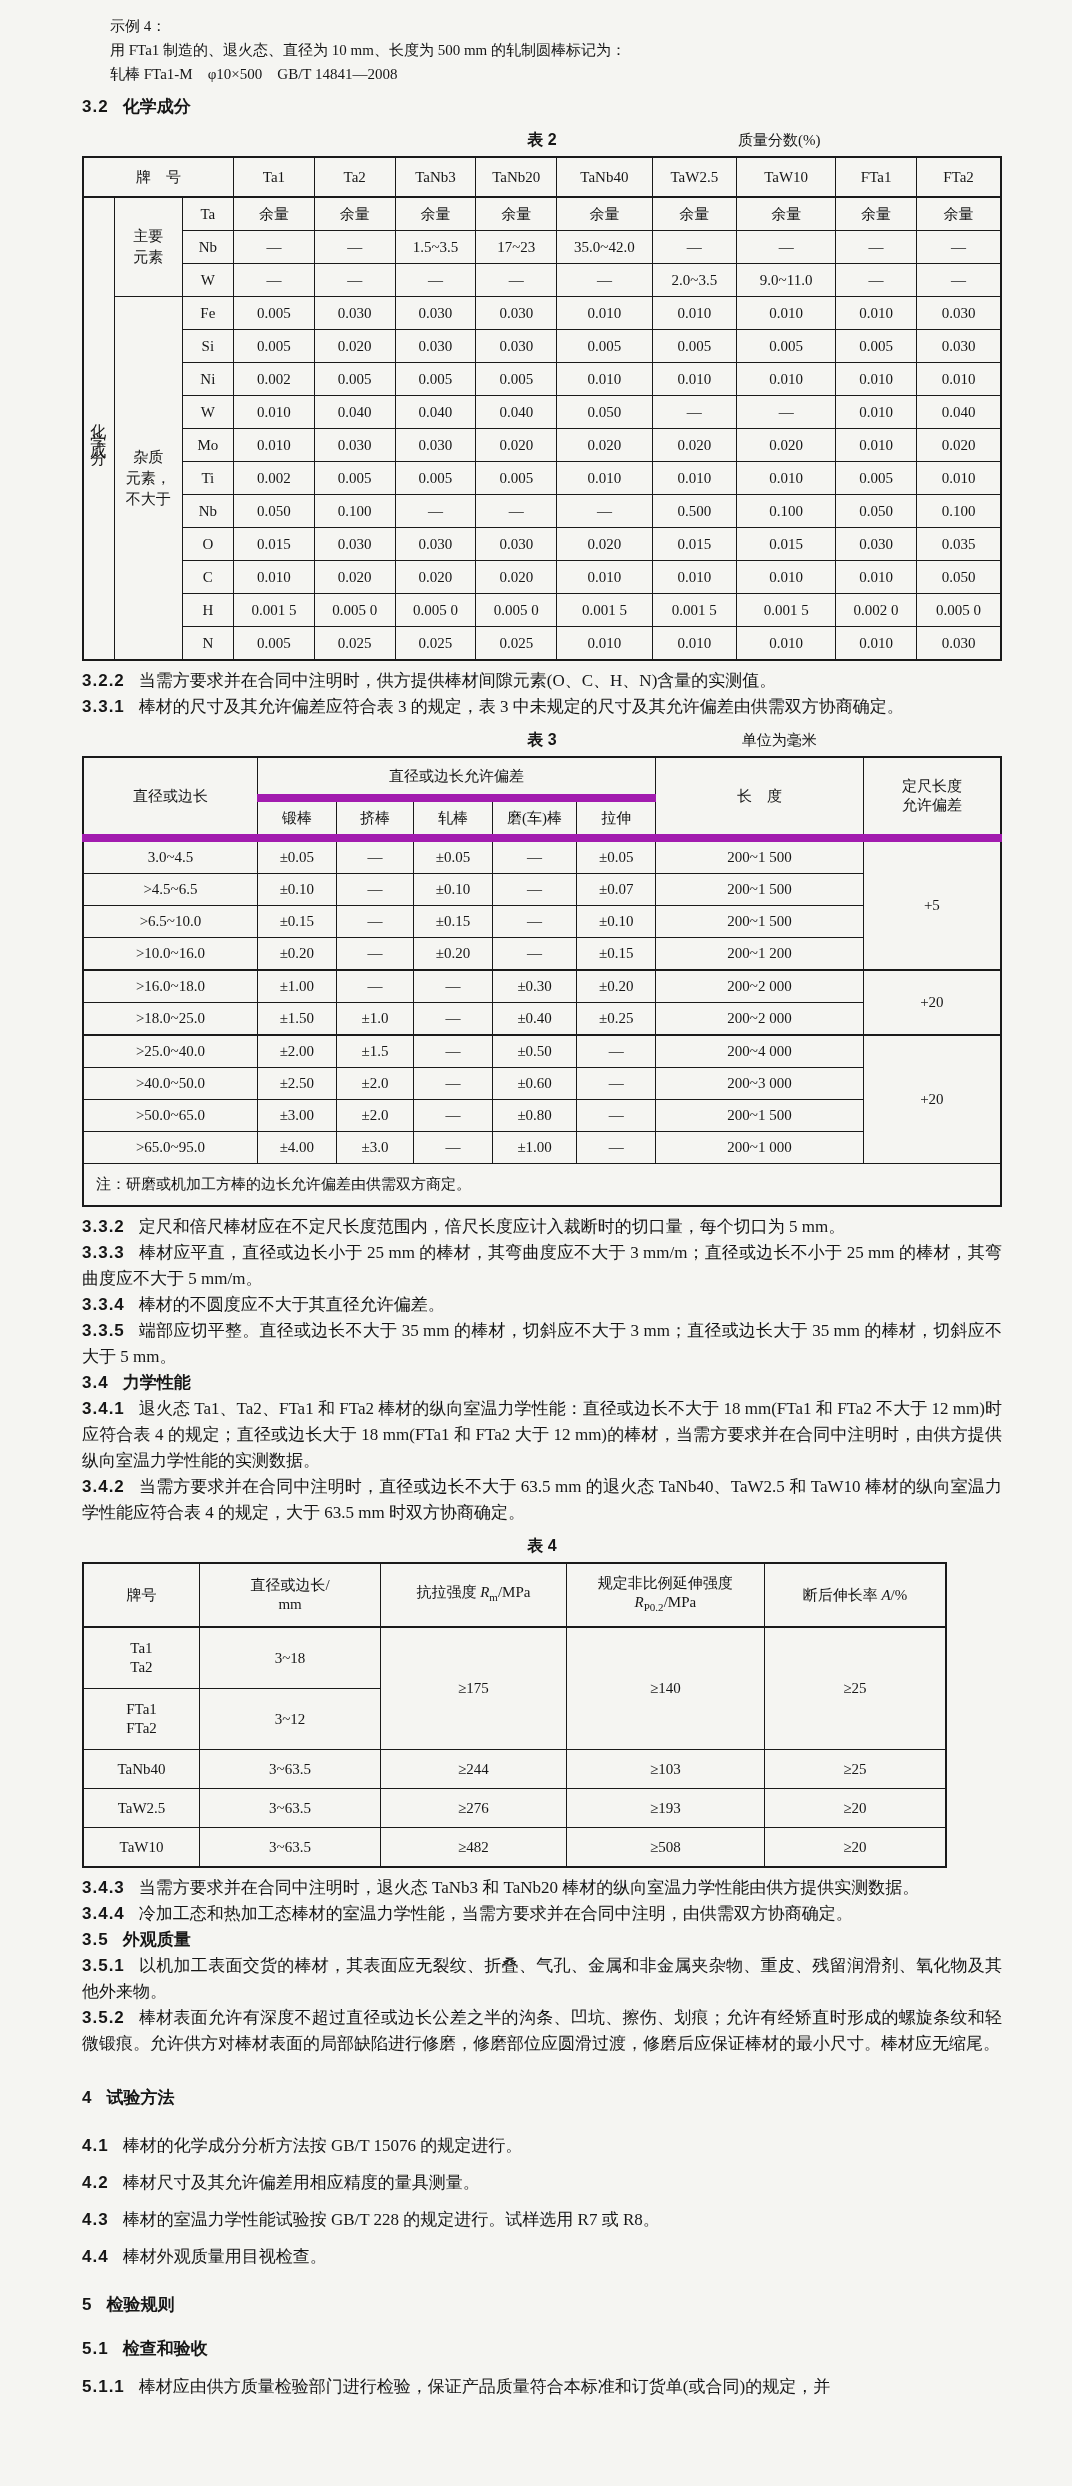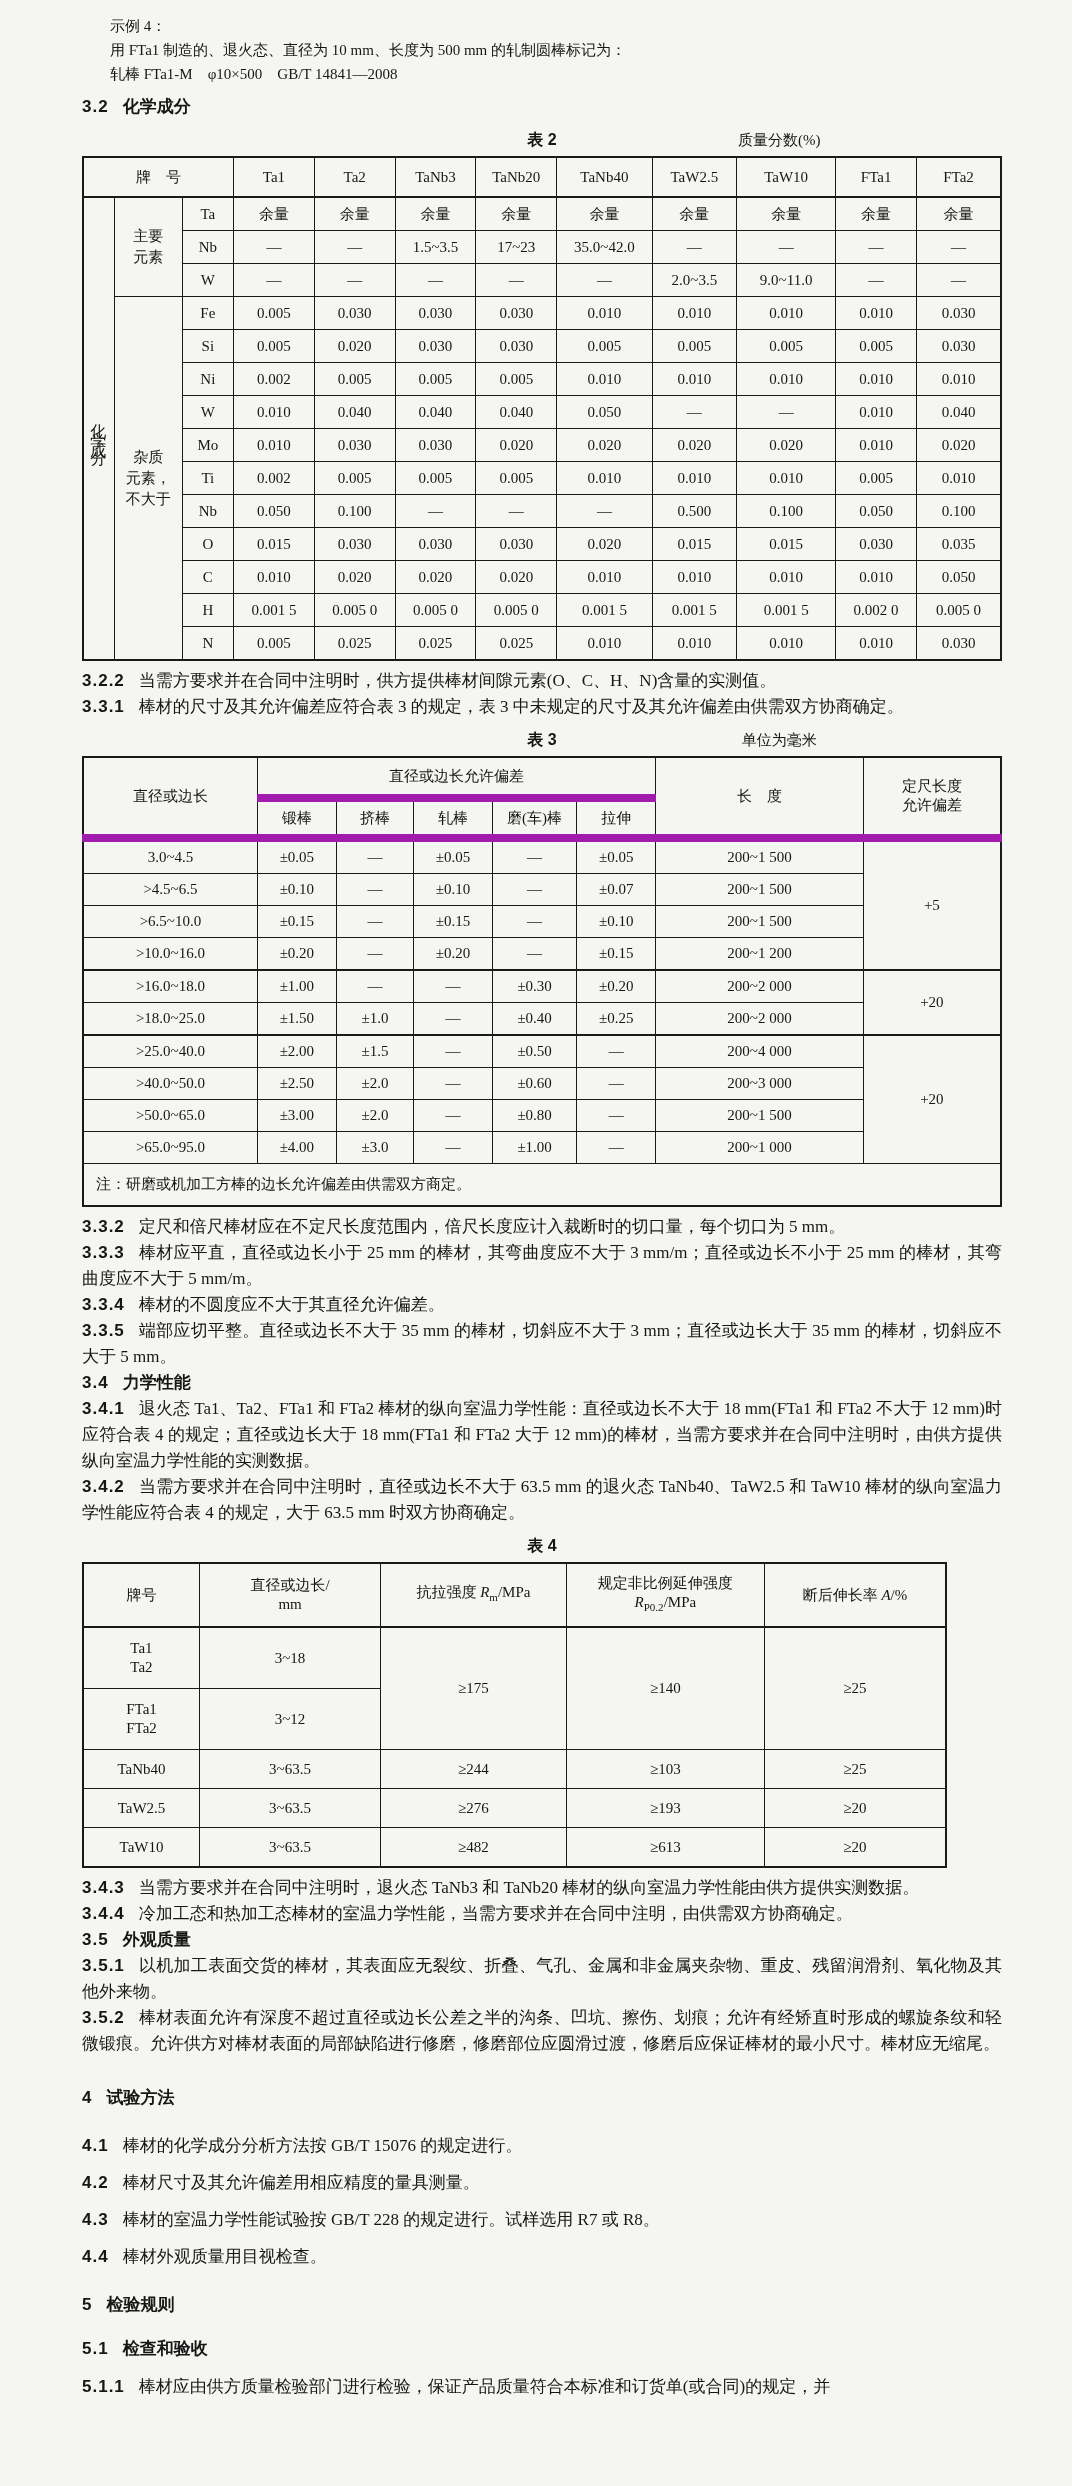--- a/index.html
+++ b/index.html
@@ -464,21 +464,21 @@
           <td class="pre">TaW2.5</td>
           <td>3~63.5</td>
           <td>≥276</td>
           <td>≥193</td>
           <td>≥20</td>
         </tr>
         <tr class="rs">
           <td class="pre">TaW10</td>
           <td>3~63.5</td>
           <td>≥482</td>
-          <td>≥613</td>
+          <td>≥508</td>
           <td>≥20</td>
         </tr>
       </tbody>
     </table>
 
   <p class="para mt8"><b class="cnum">3.4.3</b><span>当需方要求并在合同中注明时，退火态 TaNb3 和 TaNb20 棒材的纵向室温力学性能由供方提供实测数据。</span></p>
   <p class="para"><b class="cnum">3.4.4</b><span>冷加工态和热加工态棒材的室温力学性能，当需方要求并在合同中注明，由供需双方协商确定。</span></p>
   <p class="para"><b class="cnum">3.5</b><span class="ctitle">外观质量</span></p>
   <p class="para"><b class="cnum">3.5.1</b><span>以机加工表面交货的棒材，其表面应无裂纹、折叠、气孔、金属和非金属夹杂物、重皮、残留润滑剂、氧化物及其他外来物。</span></p>
   <p class="para"><b class="cnum">3.5.2</b><span>棒材表面允许有深度不超过直径或边长公差之半的沟条、凹坑、擦伤、划痕；允许有经矫直时形成的螺旋条纹和轻微锻痕。允许供方对棒材表面的局部缺陷进行修磨，修磨部位应圆滑过渡，修磨后应保证棒材的最小尺寸。棒材应无缩尾。</span></p>

